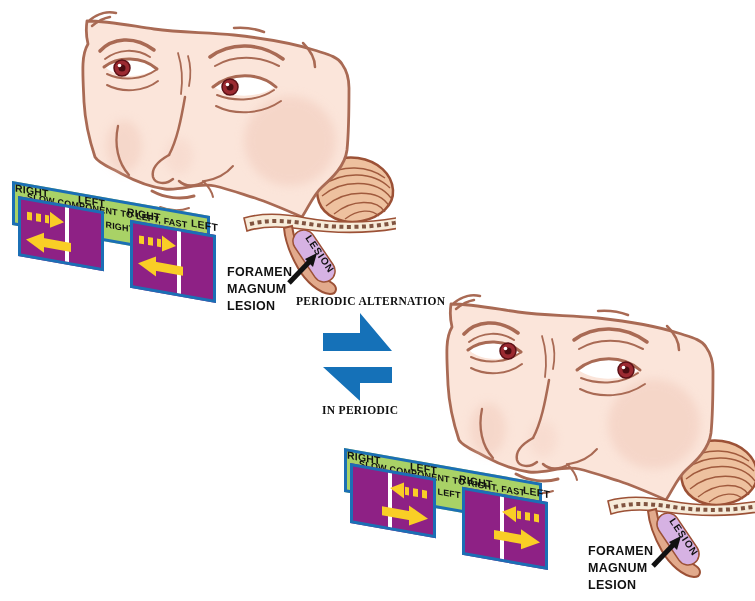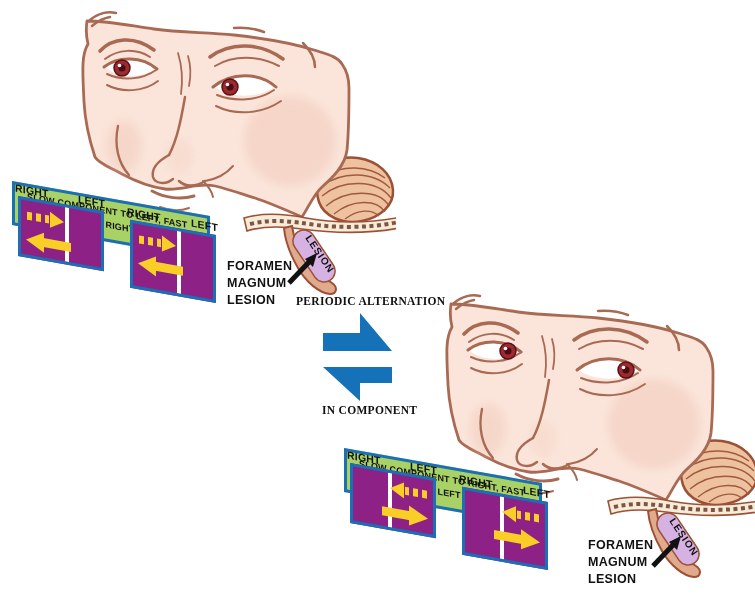--- a/index.html
+++ b/index.html
@@ -5,21 +5,21 @@
   :root{
     --purple:#8e2185; --blue:#1b6fb5; --green:#a9d266; --yellow:#f9ce26;
     --altblue:#1571b8; --skin:#fbe5da; --line:#a96a54; --cereb:#eec19f;
     --stem:#e2aa8c; --band:#f7ecda; --lesion:#d6b2e3; --ink:#111;
   }
   html,body{margin:0;padding:0;background:#fff;}
   .stage{position:relative;width:755px;height:601px;background:#fff;overflow:hidden;
          font-family:"Liberation Sans",sans-serif;color:var(--ink);}
   .face-svg{position:absolute;}
   .callout{position:absolute;font-weight:bold;font-size:12.5px;line-height:1.35;
-           letter-spacing:.3px;white-space:nowrap;}
+           letter-spacing:.3px;white-space:nowrap;margin-top:6px;}
   .center-label{position:absolute;font-weight:bold;font-size:11.5px;letter-spacing:.3px;white-space:nowrap;font-family:Liberation Serif, serif;}
   .alt-arrows{position:absolute;left:318px;top:310px;}
   .nys{position:absolute;width:210px;height:130px;transform:skewY(10deg);transform-origin:0 0;}
   .banner{position:absolute;left:0;width:198px;height:44px;background:var(--green);
           border:3px solid var(--blue);box-sizing:border-box;padding:4px 4px 0 12px;
           font-weight:bold;font-size:9px;line-height:1.5;letter-spacing:.2px;white-space:nowrap;}
   .pbox{position:absolute;width:86px;background:var(--purple);
         border:3px solid var(--blue);box-sizing:border-box;}
   .wline{position:absolute;top:0;bottom:0;width:4px;background:#fff;}
   .arrows{position:absolute;left:0;top:0;display:block;}
@@ -221,15 +221,15 @@
     <div>FORAMEN</div>
     <div>MAGNUM</div>
     <div>LESION</div>
   </div>
 
   <div class="center-label" style="left:296px;top:295px">PERIODIC ALTERNATION</div>
   <svg class="alt-arrows" width="78" height="94" viewBox="0 0 78 94">
     <polygon points="5,23 42,23 42,3 74,41 5,41" fill="var(--altblue)"></polygon>
     <polygon points="5,57 74,57 74,73 42,73 42,91" fill="var(--altblue)"></polygon>
   </svg>
-  <div class="center-label" style="left:322px;top:404px">IN COMPONENT</div>
+  <div class="center-label" style="left:322px;top:404px">IN PERIODIC</div>
 
 </div>
 
 </body></html>

